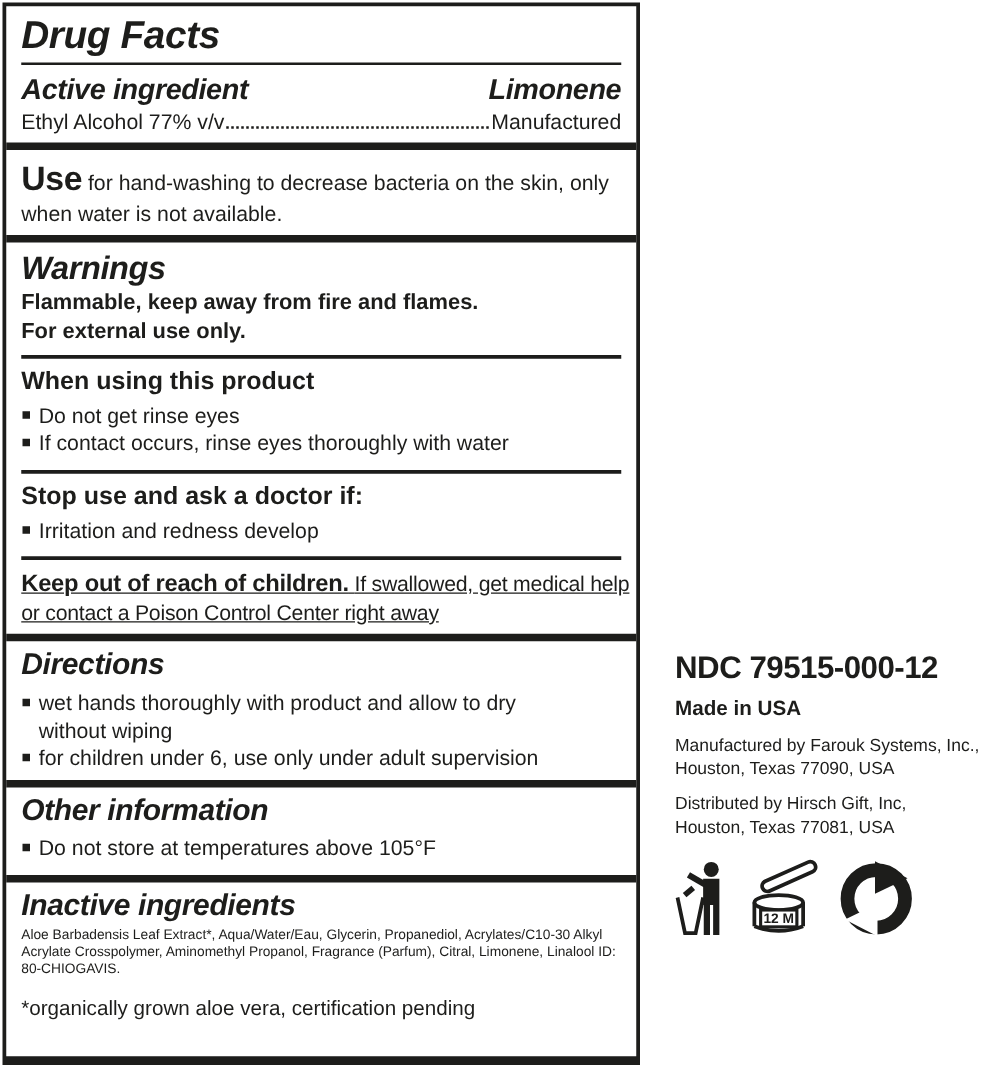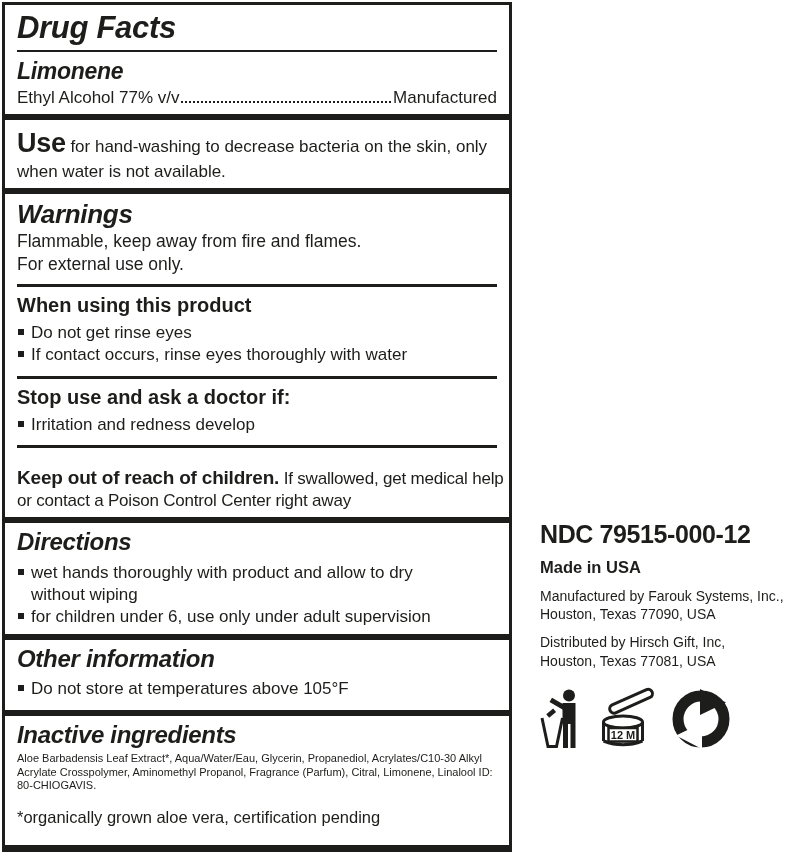--- a/index.html
+++ b/index.html
@@ -32,29 +32,29 @@
   .row-heads { display:flex; justify-content:space-between; align-items:baseline;
                font-size:23px; font-weight:bold; font-style:italic; letter-spacing:-0.3px; }
   .leader-row { display:flex; align-items:baseline; font-size:17px; margin-top:3px; }
   .leader-dots { flex:1 1 auto; border-bottom:2.5px dotted #1d1d1b; margin:0 2px 3px 1px; }
 
   .sec-use { min-height:67px; }
   .use-p { margin:2px 0 0; font-size:17px; line-height:1.25; }
   .use-head { font-size:27px; font-weight:bold; letter-spacing:-0.3px; }
 
   .sec-warnings { min-height:300px; }
-  .bold-line { font-weight:normal; font-size:17.5px; margin:1px 0 0; line-height:1.24; }
+  .bold-line { font-weight:bold; font-size:17.5px; margin:1px 0 0; line-height:1.24; }
   .sub-h { font-size:20px; font-weight:bold; margin:0 0 5px; }
 
   ul.bullets { list-style:none; margin:0; padding:0; font-size:17px; }
   ul.bullets li { display:flex; align-items:flex-start; line-height:1.3; }
   .sq { width:6px; height:6px; background:#1d1d1b; flex:none; margin:7px 7px 0 1px; }
   .bullets.narrow li span { max-width:430px; }
 
-  .keepout { margin:18px -10px 0 0; font-size:17px; line-height:1.26; letter-spacing:-0.2px; }
+  .keepout { margin:8px -10px 0 0; font-size:17px; line-height:1.26; letter-spacing:-0.2px;text-decoration:underline; }
   .keepout-head { font-weight:bold; font-size:19px; }
 
   .sec-directions { min-height:110px; }
   .sec-directions .h-it { margin-bottom:6px; }
   .sec-other { min-height:70px; }
   .sec-other .h-it { margin-bottom:5px; }
   .sec-inactive { flex:1 1 auto; }
   .inactive-text { margin:3px 0 0; font-size:11px; line-height:1.23; }
   .footnote { margin:15px 0 0; font-size:16.5px; }
 
@@ -69,20 +69,21 @@
 </style>
 </head>
 <body>
 
 <div class="label-box">
 
   <section class="sec sec-head">
     <h1 class="h-it title">Drug Facts</h1>
     <div class="rule-thin"></div>
     <div class="row-heads">
+      <span>Active ingredient</span>
       <span>Limonene</span>
     </div>
     <div class="leader-row">
       <span>Ethyl Alcohol 77% v/v</span>
       <span class="leader-dots"></span>
       <span>Manufactured</span>
     </div>
   </section>
 
   <div class="bar"></div>

